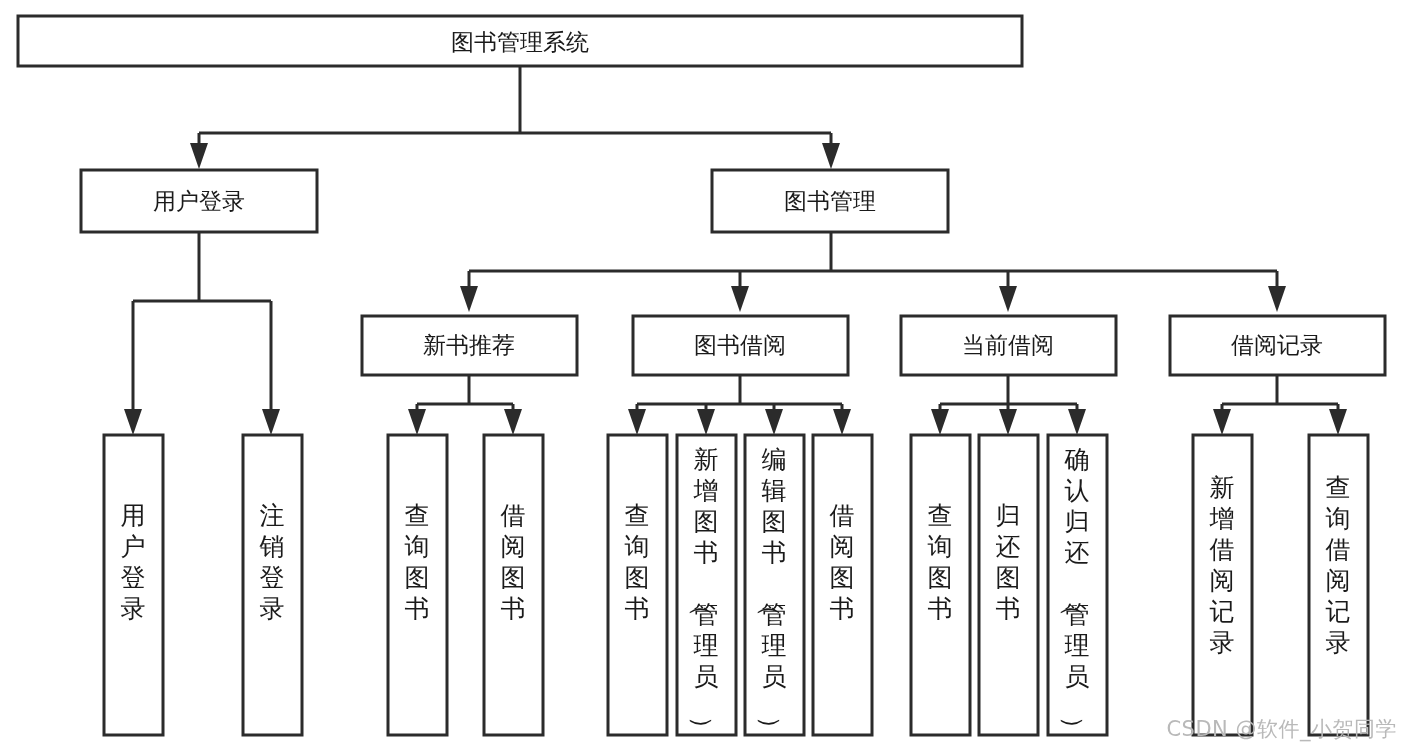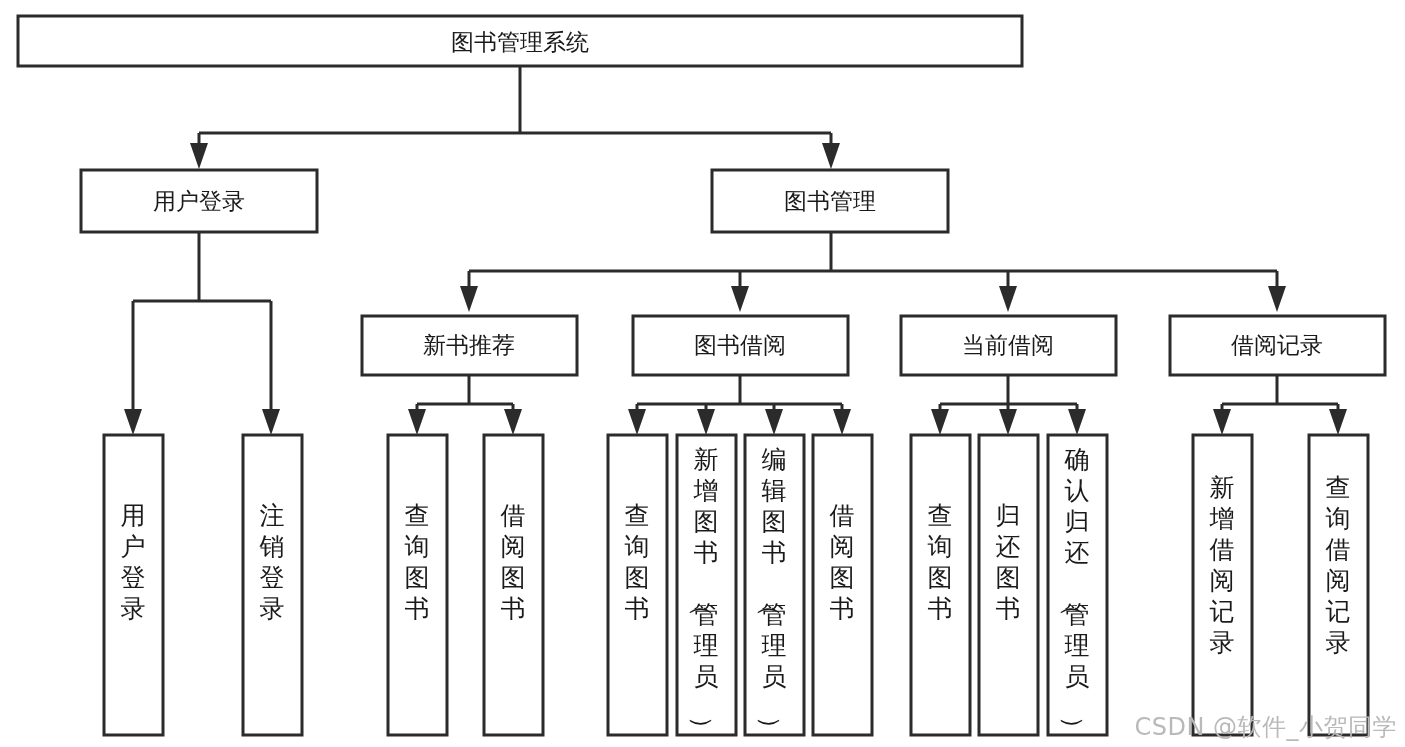--- a/index.html
+++ b/index.html
@@ -44,21 +44,21 @@
   }
   .arrow-head {
     fill: #2b2b2b;
     stroke: none;
   }
   .watermark {
     position: absolute;
     right: 8px;
     bottom: 4px;
     font-family: "DejaVu Sans", "Liberation Sans", sans-serif;
-    font-size: 24px;
+    font-size: 21px;
     color: #b9b9b9;
     white-space: nowrap;
     letter-spacing: 0.5px;
   }
 </style>
 </head>
 <body>
 
 <svg id="diagram" viewBox="0 0 1405 747">
 

